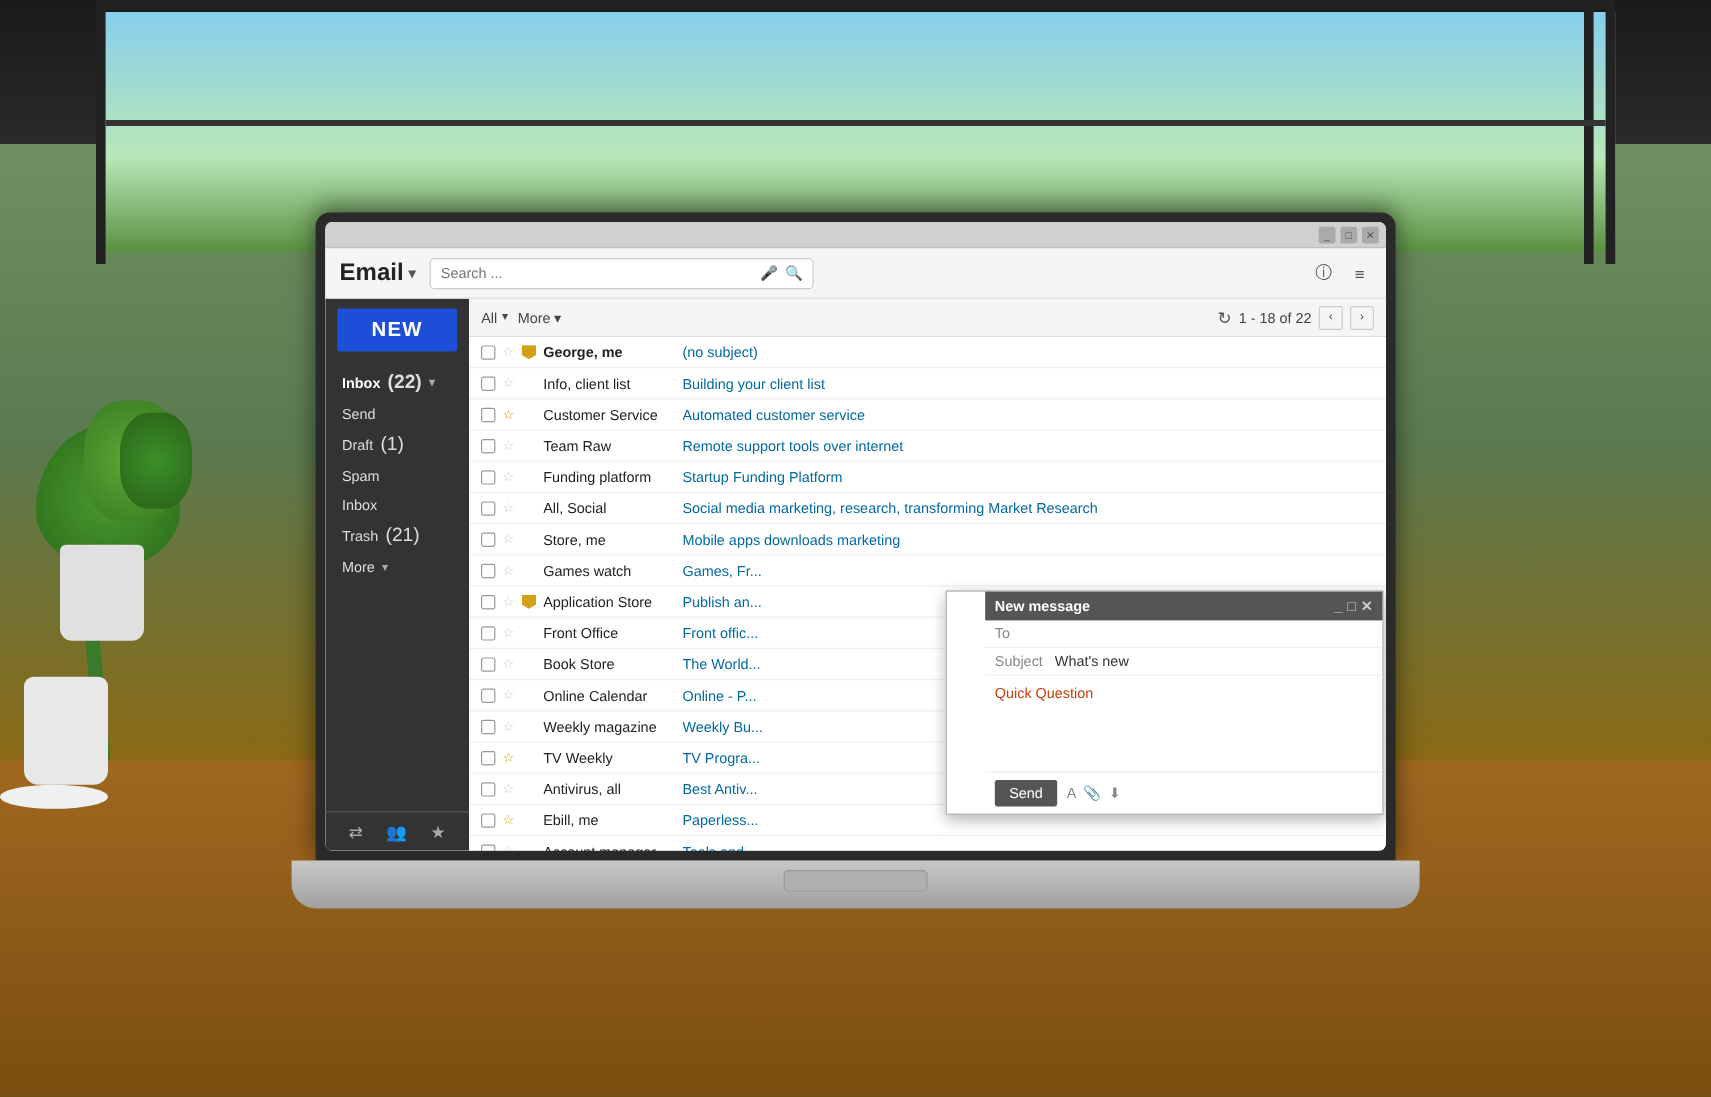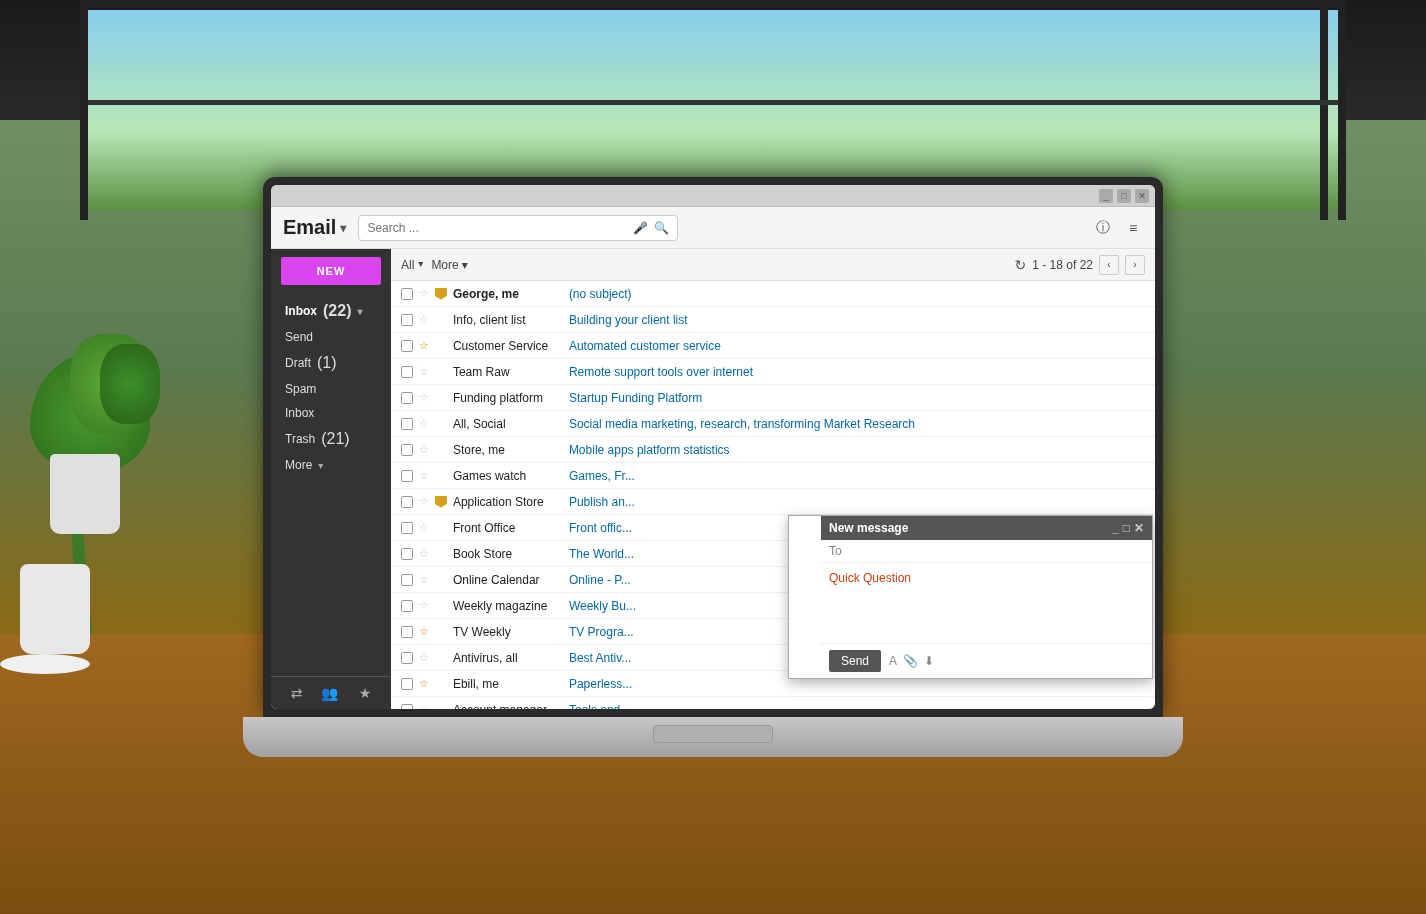--- a/index.html
+++ b/index.html
@@ -148,23 +148,23 @@
 
     
     .sidebar {
       width: 120px;
       background: #333;
       display: flex;
       flex-direction: column;
       flex-shrink: 0;
     }
     .new-btn {
-      background: #d946ef;
+      background: #1d4ed8;
       color: #fff;
-      font-size: 11px;
+      font-size: 17px;
       font-weight: bold;
       text-align: center;
       padding: 8px 0;
       cursor: pointer;
       letter-spacing: 1px;
       margin: 8px 10px;
       border-radius: 2px;
     }
     .sidebar-nav {
       flex: 1;
@@ -575,21 +575,21 @@
                 <span class="email-star">☆</span>
                 <div class="email-flag empty"></div>
                 <span class="email-sender">All, Social</span>
                 <span class="email-subject">Social media marketing, research, transforming Market Research</span>
               </div>
               <div class="email-row">
                 <div class="email-checkbox"></div>
                 <span class="email-star">☆</span>
                 <div class="email-flag empty"></div>
                 <span class="email-sender">Store, me</span>
-                <span class="email-subject">Mobile apps platform statistics</span>
+                <span class="email-subject">Mobile apps downloads marketing</span>
               </div>
               <div class="email-row">
                 <div class="email-checkbox"></div>
                 <span class="email-star">☆</span>
                 <div class="email-flag empty"></div>
                 <span class="email-sender">Games watch</span>
                 <span class="email-subject">Games, Fr...</span>
               </div>
               <div class="email-row">
                 <div class="email-checkbox"></div>
@@ -662,20 +662,24 @@
             <span>New message</span>
             <div class="compose-header-btns">
               <span class="compose-header-btn">_</span>
               <span class="compose-header-btn">□</span>
               <span class="compose-header-btn">✕</span>
             </div>
           </div>
           <div class="compose-field">
             <span class="compose-field-label">To</span>
             <input class="compose-field-input" type="text" style="">
+          </div>
+          <div class="compose-field">
+            <span class="compose-field-label">Subject</span>
+            <input class="compose-field-input" type="text" id="compose-subject-val" value="What's new" style="">
           </div>
           <div class="compose-body" id="compose-body-val">Quick Question</div>
           <div class="compose-footer">
             <button class="compose-send-btn">Send</button>
             <div class="compose-footer-icons">
               <span>A</span>
               <span>📎</span>
               <span>⬇</span>
             </div>
           </div>

